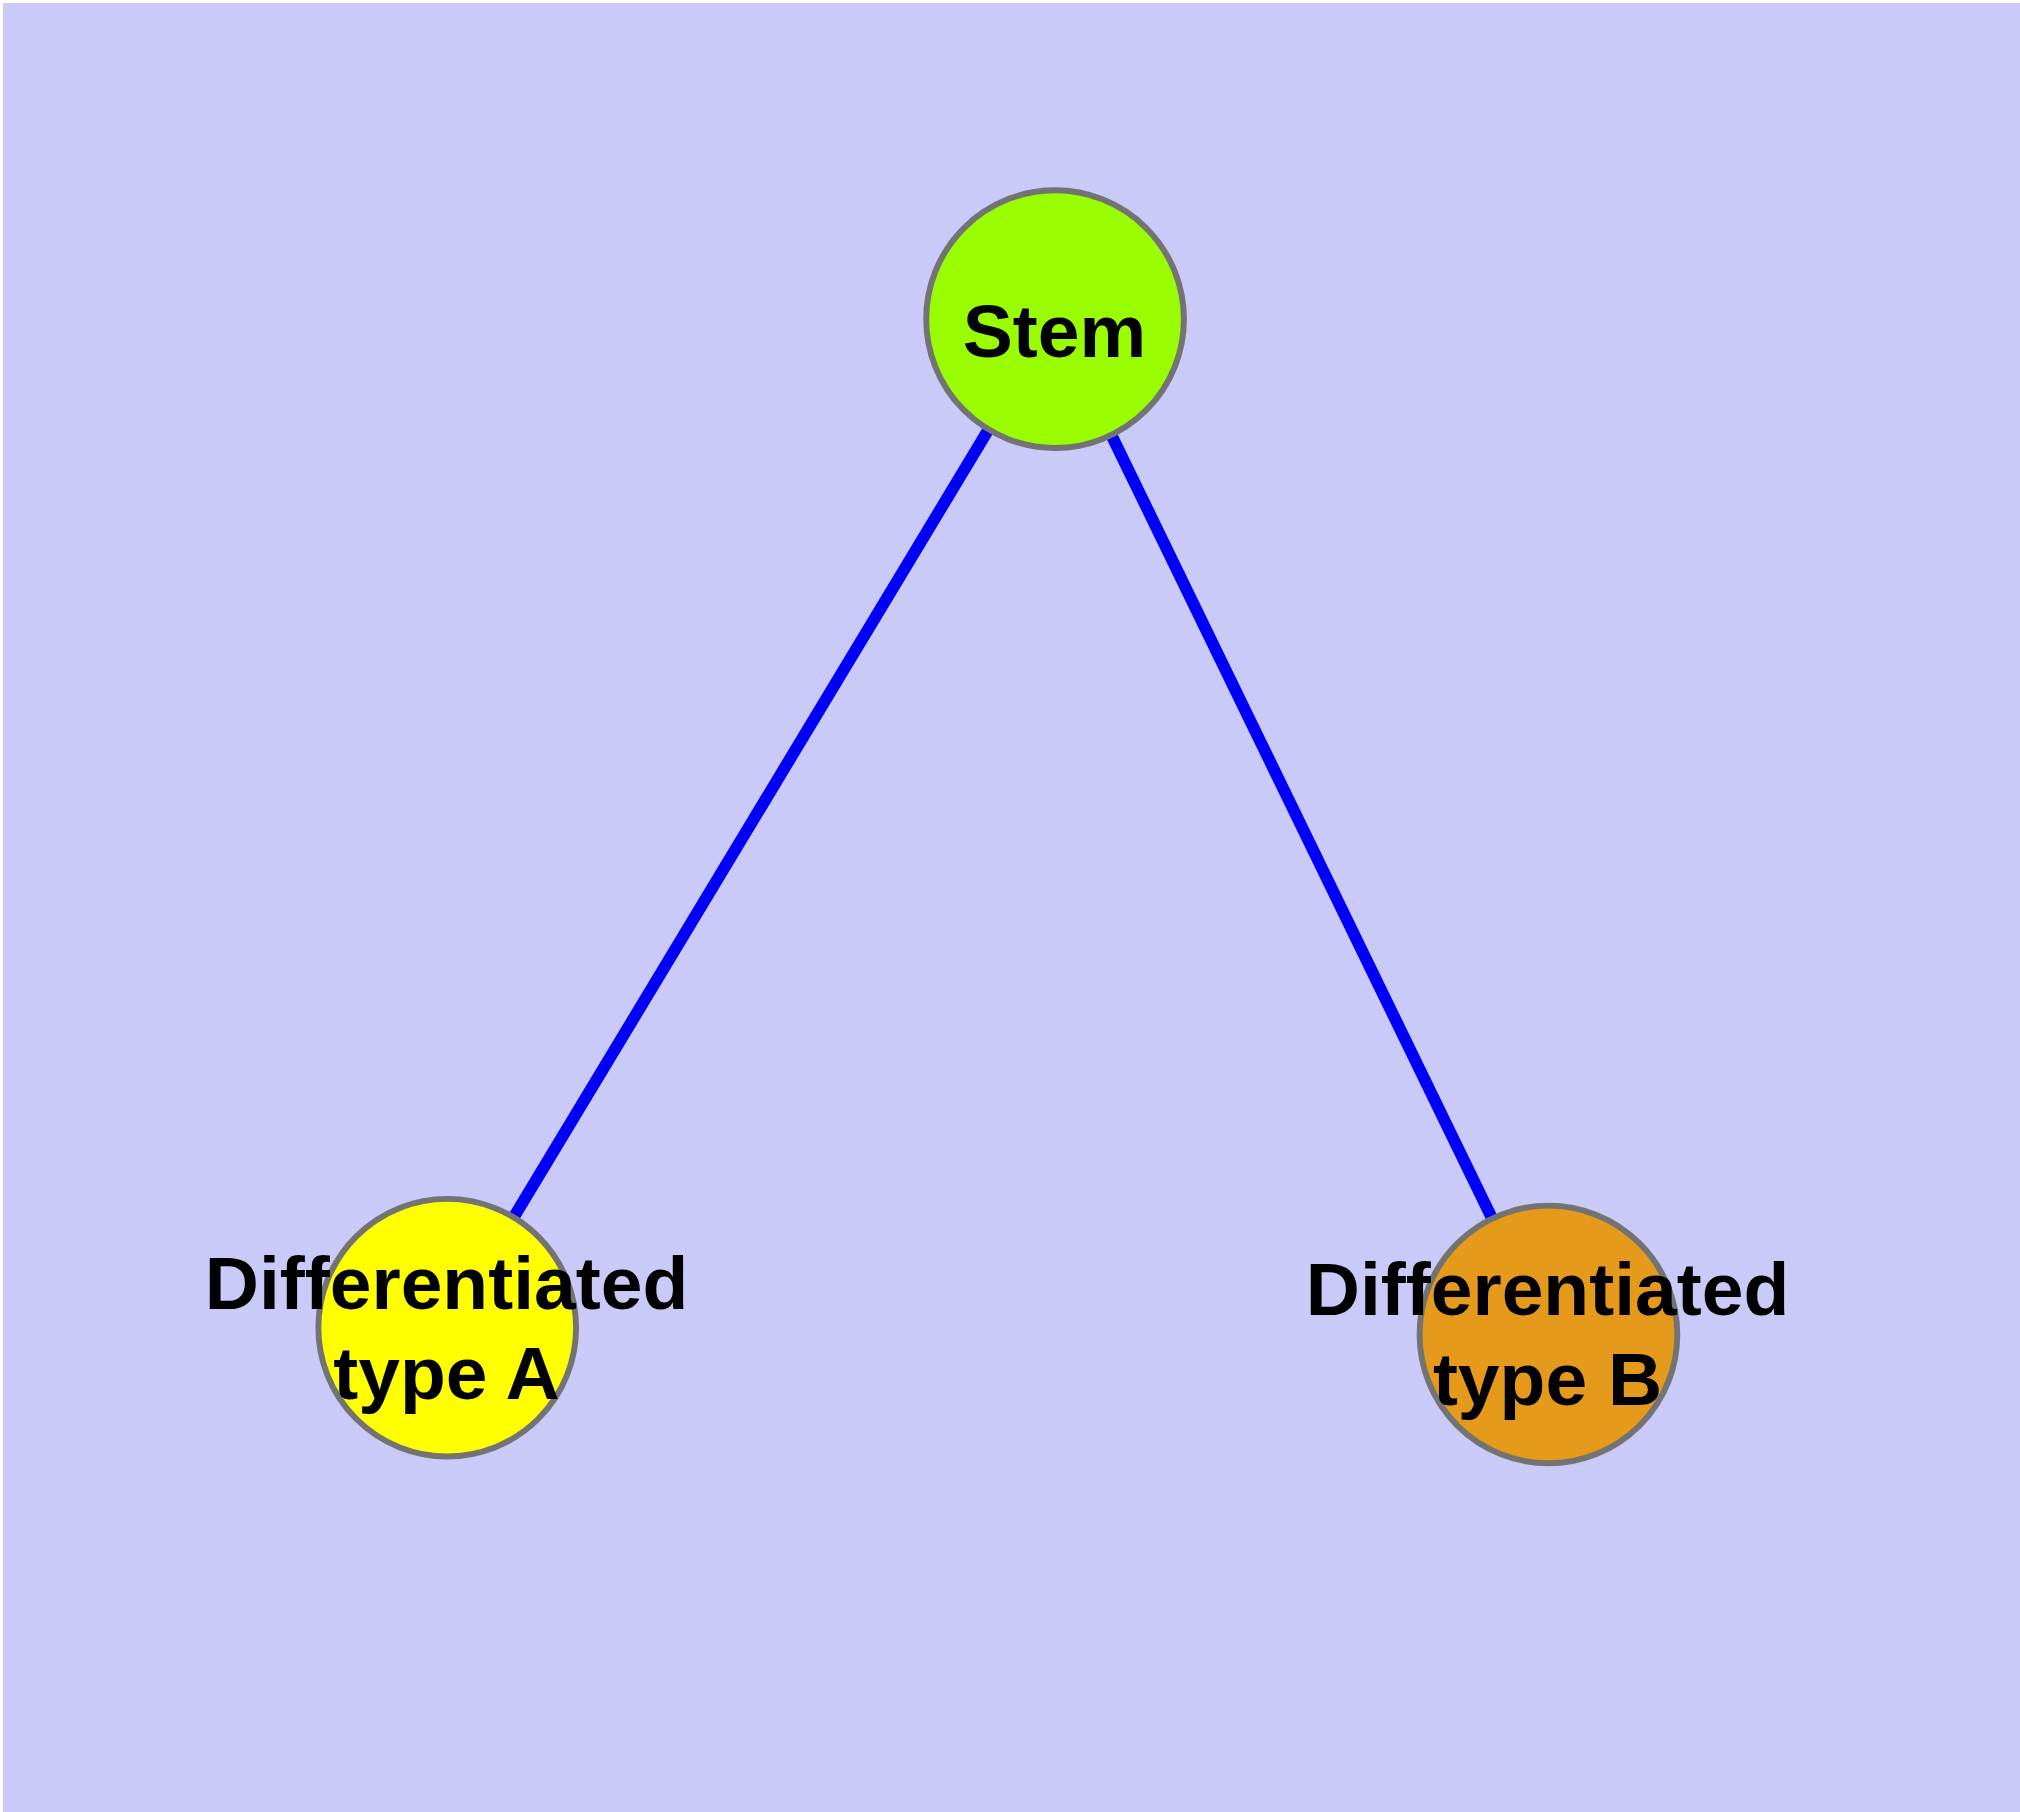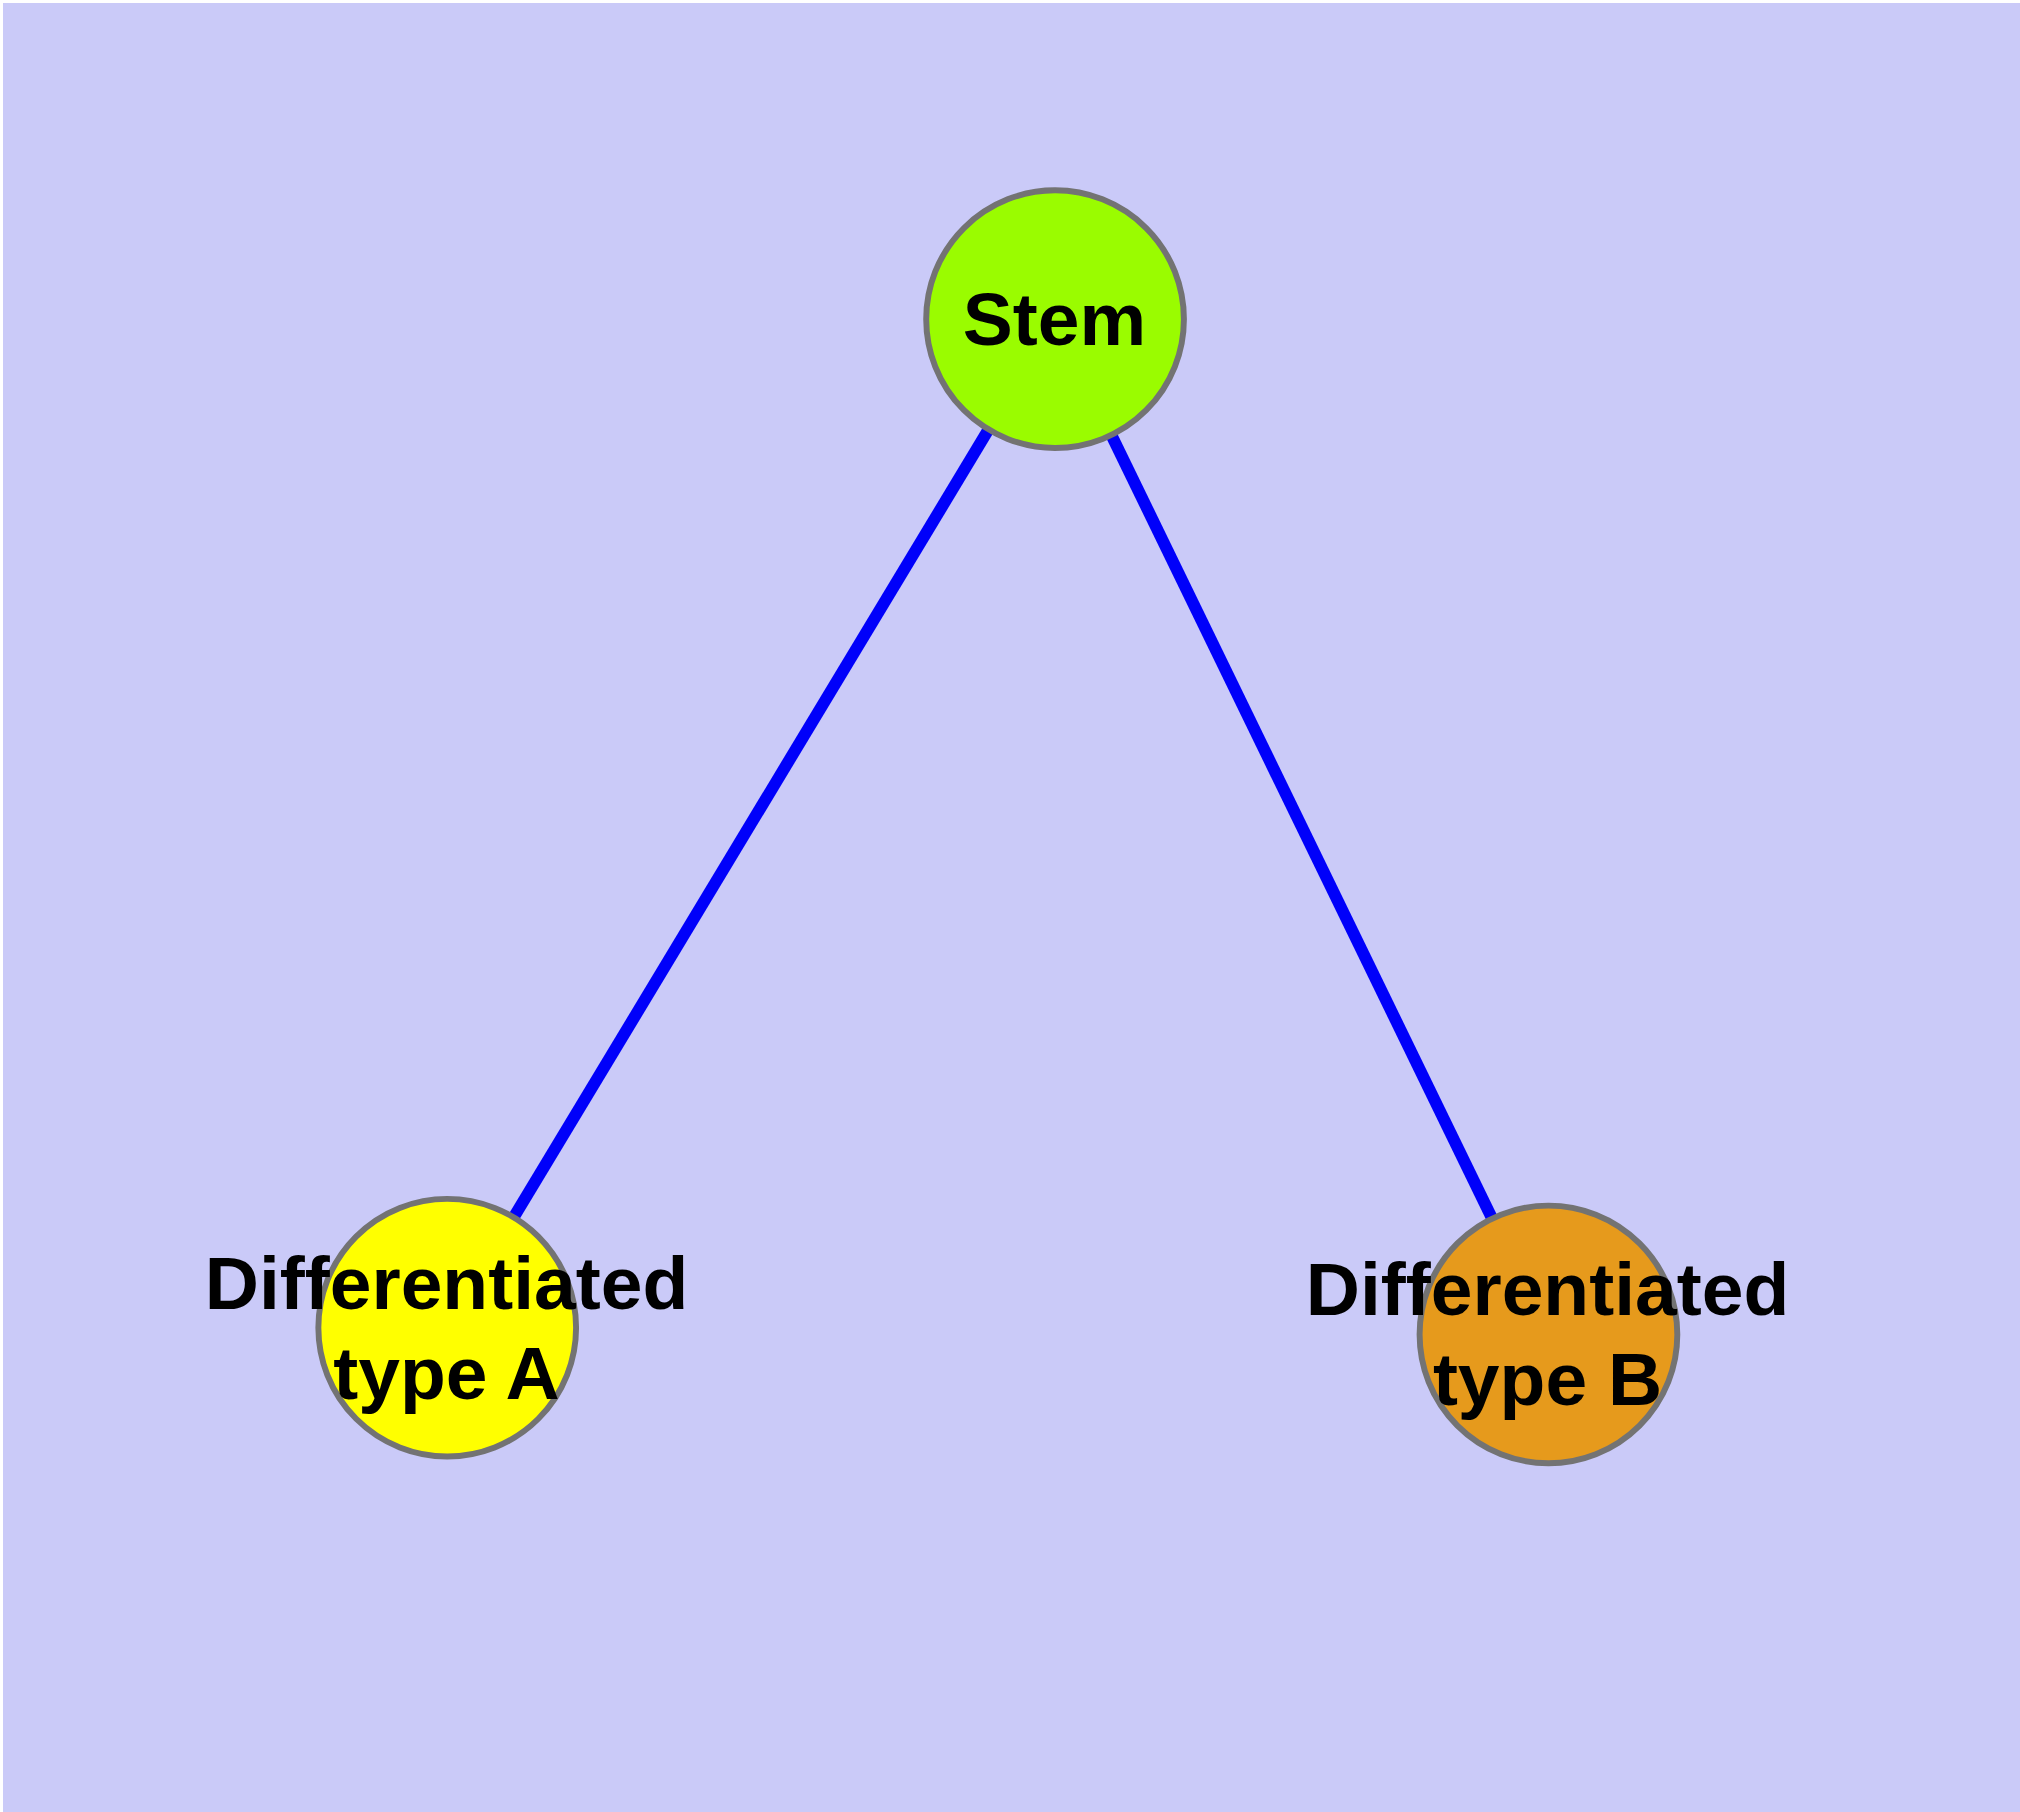--- a/index.html
+++ b/index.html
@@ -62,21 +62,21 @@
 <div id="page">
   <div id="canvas" style="background: rgb(202, 202, 248);">
     <svg id="graph-svg" viewBox="0 0 2381 2134" preserveAspectRatio="none">
         <line x1="1241" y1="373" x2="524" y2="1563" stroke="#0000fa"></line>
         <line x1="1241" y1="373" x2="1823" y2="1571" stroke="#0000fa"></line>
         <circle cx="1241" cy="373" r="152" fill="#9afc00" stroke="#737373"></circle>
         <circle cx="524" cy="1563" r="152" fill="#ffff00" stroke="#737373"></circle>
         <circle cx="1823" cy="1571" r="152" fill="#e69a1c" stroke="#737373"></circle>
       </svg>
     <div id="node-labels">
-        <div class="node-label" style="left: 1052px; top: 316px; color: rgb(0, 0, 0);">Stem</div>
+        <div class="node-label" style="left: 1052px; top: 328px; color: rgb(0, 0, 0);">Stem</div>
         <div class="node-label" style="left: 444px; top: 1325px; color: rgb(0, 0, 0);">Differentiated
 type A</div>
         <div class="node-label" style="left: 1545px; top: 1331px; color: rgb(0, 0, 0);">Differentiated
 type B</div>
       </div>
   </div>
 </div>
 
 
 </body></html>

